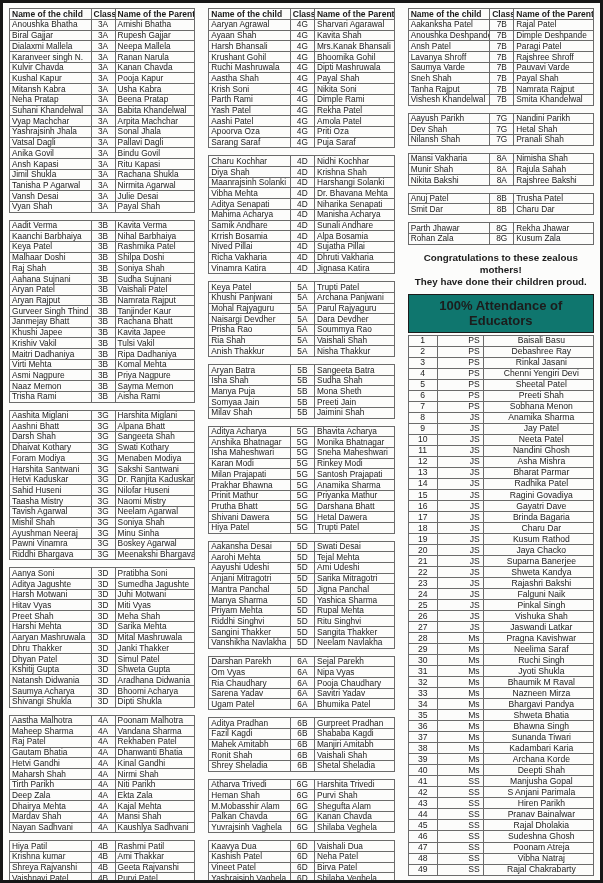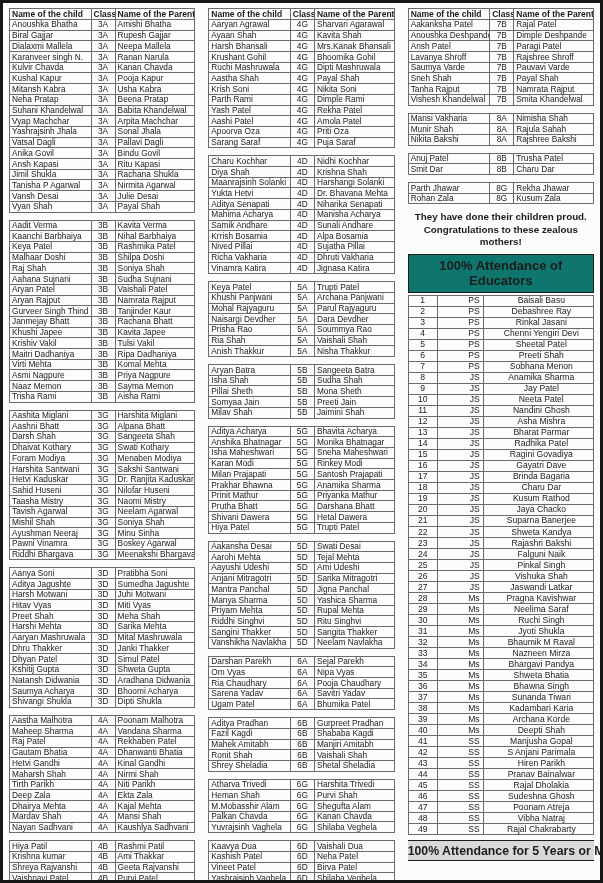--- a/index.html
+++ b/index.html
@@ -551,21 +551,21 @@
             <td class="c-child">Diya Shah</td>
             <td class="c-class">4D</td>
             <td class="c-parent">Krishna Shah</td>
           </tr>
           <tr>
             <td class="c-child">Maanrajsinh Solanki</td>
             <td class="c-class">4D</td>
             <td class="c-parent">Harshangi Solanki</td>
           </tr>
           <tr>
-            <td class="c-child">Yukta Hetvi</td>
+            <td class="c-child">Vibha Mehta</td>
             <td class="c-class">4D</td>
             <td class="c-parent">Dr. Bhavana Mehta</td>
           </tr>
           <tr>
             <td class="c-child">Aditya Senapati</td>
             <td class="c-class">4D</td>
             <td class="c-parent">Niharika Senapati</td>
           </tr>
           <tr>
             <td class="c-child">Mahima Acharya</td>
@@ -644,21 +644,21 @@
             <td class="c-child">Aryan Batra</td>
             <td class="c-class">5B</td>
             <td class="c-parent">Sangeeta Batra</td>
           </tr>
           <tr>
             <td class="c-child">Isha Shah</td>
             <td class="c-class">5B</td>
             <td class="c-parent">Sudha Shah</td>
           </tr>
           <tr>
-            <td class="c-child">Pillai Sheth</td>
+            <td class="c-child">Manya Puja</td>
             <td class="c-class">5B</td>
             <td class="c-parent">Mona Sheth</td>
           </tr>
           <tr>
             <td class="c-child">Somyaa Jain</td>
             <td class="c-class">5B</td>
             <td class="c-parent">Preeti Jain</td>
           </tr>
           <tr>
             <td class="c-child">Milav Shah</td>
@@ -934,68 +934,87 @@
             <tr>
               <td class="c-child">Vishesh Khandelwal</td>
               <td class="c-class">7B</td>
               <td class="c-parent">Smita Khandelwal</td>
             </tr>
           </tbody>
         </table>
         <table class="kids">
           <tbody>
             <tr>
-              <td class="c-child">Mansi Vakharia</td>
-              <td class="c-class">8A</td>
-              <td class="c-parent">Nimisha Shah</td>
-            </tr>
-            <tr>
-              <td class="c-child">Munir Shah</td>
-              <td class="c-class">8A</td>
-              <td class="c-parent">Rajula Sahah</td>
-            </tr>
-            <tr>
-              <td class="c-child">Nikita Bakshi</td>
-              <td class="c-class">8A</td>
-              <td class="c-parent">Rajshree Bakshi</td>
+              <td class="c-child">Aayush Parikh</td>
+              <td class="c-class">7G</td>
+              <td class="c-parent">Nandini Parikh</td>
+            </tr>
+            <tr>
+              <td class="c-child">Dev Shah</td>
+              <td class="c-class">7G</td>
+              <td class="c-parent">Hetal Shah</td>
+            </tr>
+            <tr>
+              <td class="c-child">Nilansh Shah</td>
+              <td class="c-class">7G</td>
+              <td class="c-parent">Pranali Shah</td>
             </tr>
           </tbody>
         </table>
         <table class="kids">
           <tbody>
             <tr>
-              <td class="c-child">Anuj Patel</td>
-              <td class="c-class">8B</td>
-              <td class="c-parent">Trusha Patel</td>
-            </tr>
-            <tr>
-              <td class="c-child">Smit Dar</td>
-              <td class="c-class">8B</td>
-              <td class="c-parent">Charu Dar</td>
+              <td class="c-child">Mansi Vakharia</td>
+              <td class="c-class">8A</td>
+              <td class="c-parent">Nimisha Shah</td>
+            </tr>
+            <tr>
+              <td class="c-child">Munir Shah</td>
+              <td class="c-class">8A</td>
+              <td class="c-parent">Rajula Sahah</td>
+            </tr>
+            <tr>
+              <td class="c-child">Nikita Bakshi</td>
+              <td class="c-class">8A</td>
+              <td class="c-parent">Rajshree Bakshi</td>
             </tr>
           </tbody>
         </table>
         <table class="kids">
           <tbody>
             <tr>
+              <td class="c-child">Anuj Patel</td>
+              <td class="c-class">8B</td>
+              <td class="c-parent">Trusha Patel</td>
+            </tr>
+            <tr>
+              <td class="c-child">Smit Dar</td>
+              <td class="c-class">8B</td>
+              <td class="c-parent">Charu Dar</td>
+            </tr>
+          </tbody>
+        </table>
+        <table class="kids">
+          <tbody>
+            <tr>
               <td class="c-child">Parth Jhawar</td>
               <td class="c-class">8G</td>
               <td class="c-parent">Rekha Jhawar</td>
             </tr>
             <tr>
               <td class="c-child">Rohan Zala</td>
               <td class="c-class">8G</td>
               <td class="c-parent">Kusum Zala</td>
             </tr>
           </tbody>
         </table>
       </div>
     <div class="congrats">
+      <div>Congratulations to these zealous mothers!</div>
       <div>They have done their children proud.</div>
-      <div>Congratulations to these zealous mothers!</div>
     </div>
     <div class="edu-title">100% Attendance of Educators</div>
     <table class="roster">
       <tbody>
           <tr>
             <td class="rc0">1</td>
             <td class="rc1">PS</td>
             <td class="rc2">Baisali Basu</td>
           </tr>
           <tr>

